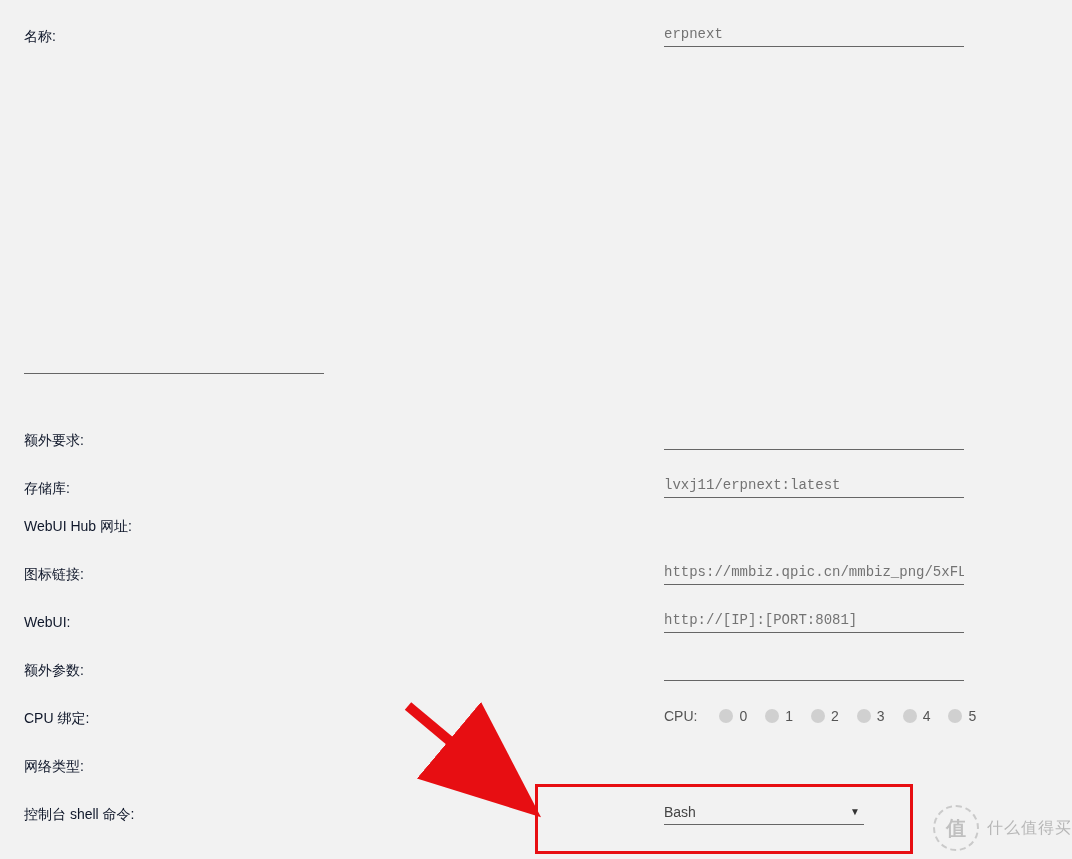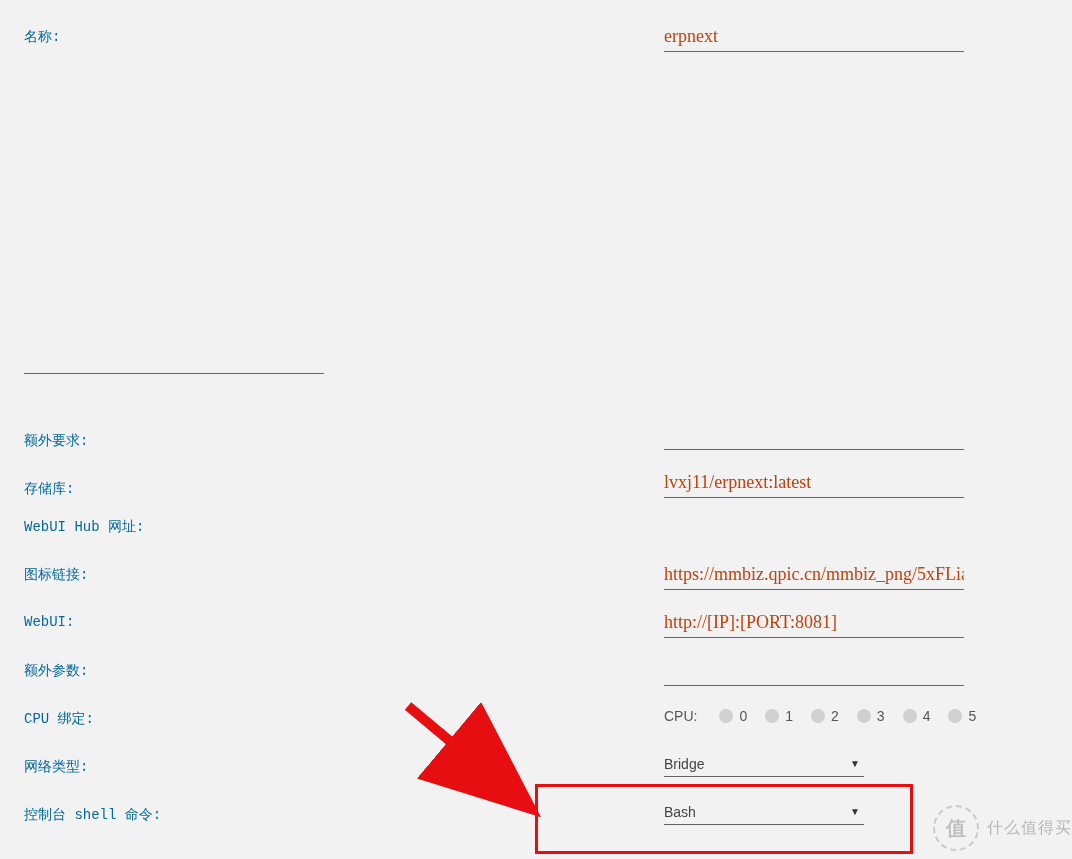--- a/index.html
+++ b/index.html
@@ -17,36 +17,35 @@
     padding: 22px 24px 0 24px;
   }
   .row {
     display: flex;
     align-items: flex-start;
     min-height: 34px;
   }
   .label {
     width: 640px;
     flex-shrink: 0;
-    color: #0369a1;
+    color: #0f172a;
     padding-top: 6px;
-    font-family: Liberation Mono, monospace;
   }
   .field {
     flex: 1;
   }
   .text-input {
     width: 300px;
     background: transparent;
     border: none;
     border-bottom: 1px solid #666;
     padding: 4px 0 4px 0;
-    font-size: 18px;
-    color: #c2410c;
-    font-family: Liberation Serif, serif;
+    font-size: 14px;
+    color: #737373;
+    font-family: Liberation Mono, monospace;
   }
   .textarea-like {
     width: 300px;
     height: 298px;
     margin-top: 6px;
     border-bottom: 1px solid #666;
     background: transparent;
   }
   .extra-req-box {
     width: 300px;
@@ -234,26 +233,20 @@
         <span class="cpu-opt">
             <span class="radio-dot"></span>
             <span>5</span>
           </span>
       </div>
     </div>
   </div>
 
   <div class="row">
     <div class="label">网络类型:</div>
-    <div class="field">
-      <div class="select-wrap">
-        <div class="select">Bridge</div>
-        <span class="select-caret">▼</span>
-      </div>
-    </div>
   </div>
 
   <div class="row">
     <div class="label">控制台 shell 命令:</div>
     <div class="field">
       <div class="select-wrap">
         <div class="select">Bash</div>
         <span class="select-caret">▼</span>
       </div>
     </div>

